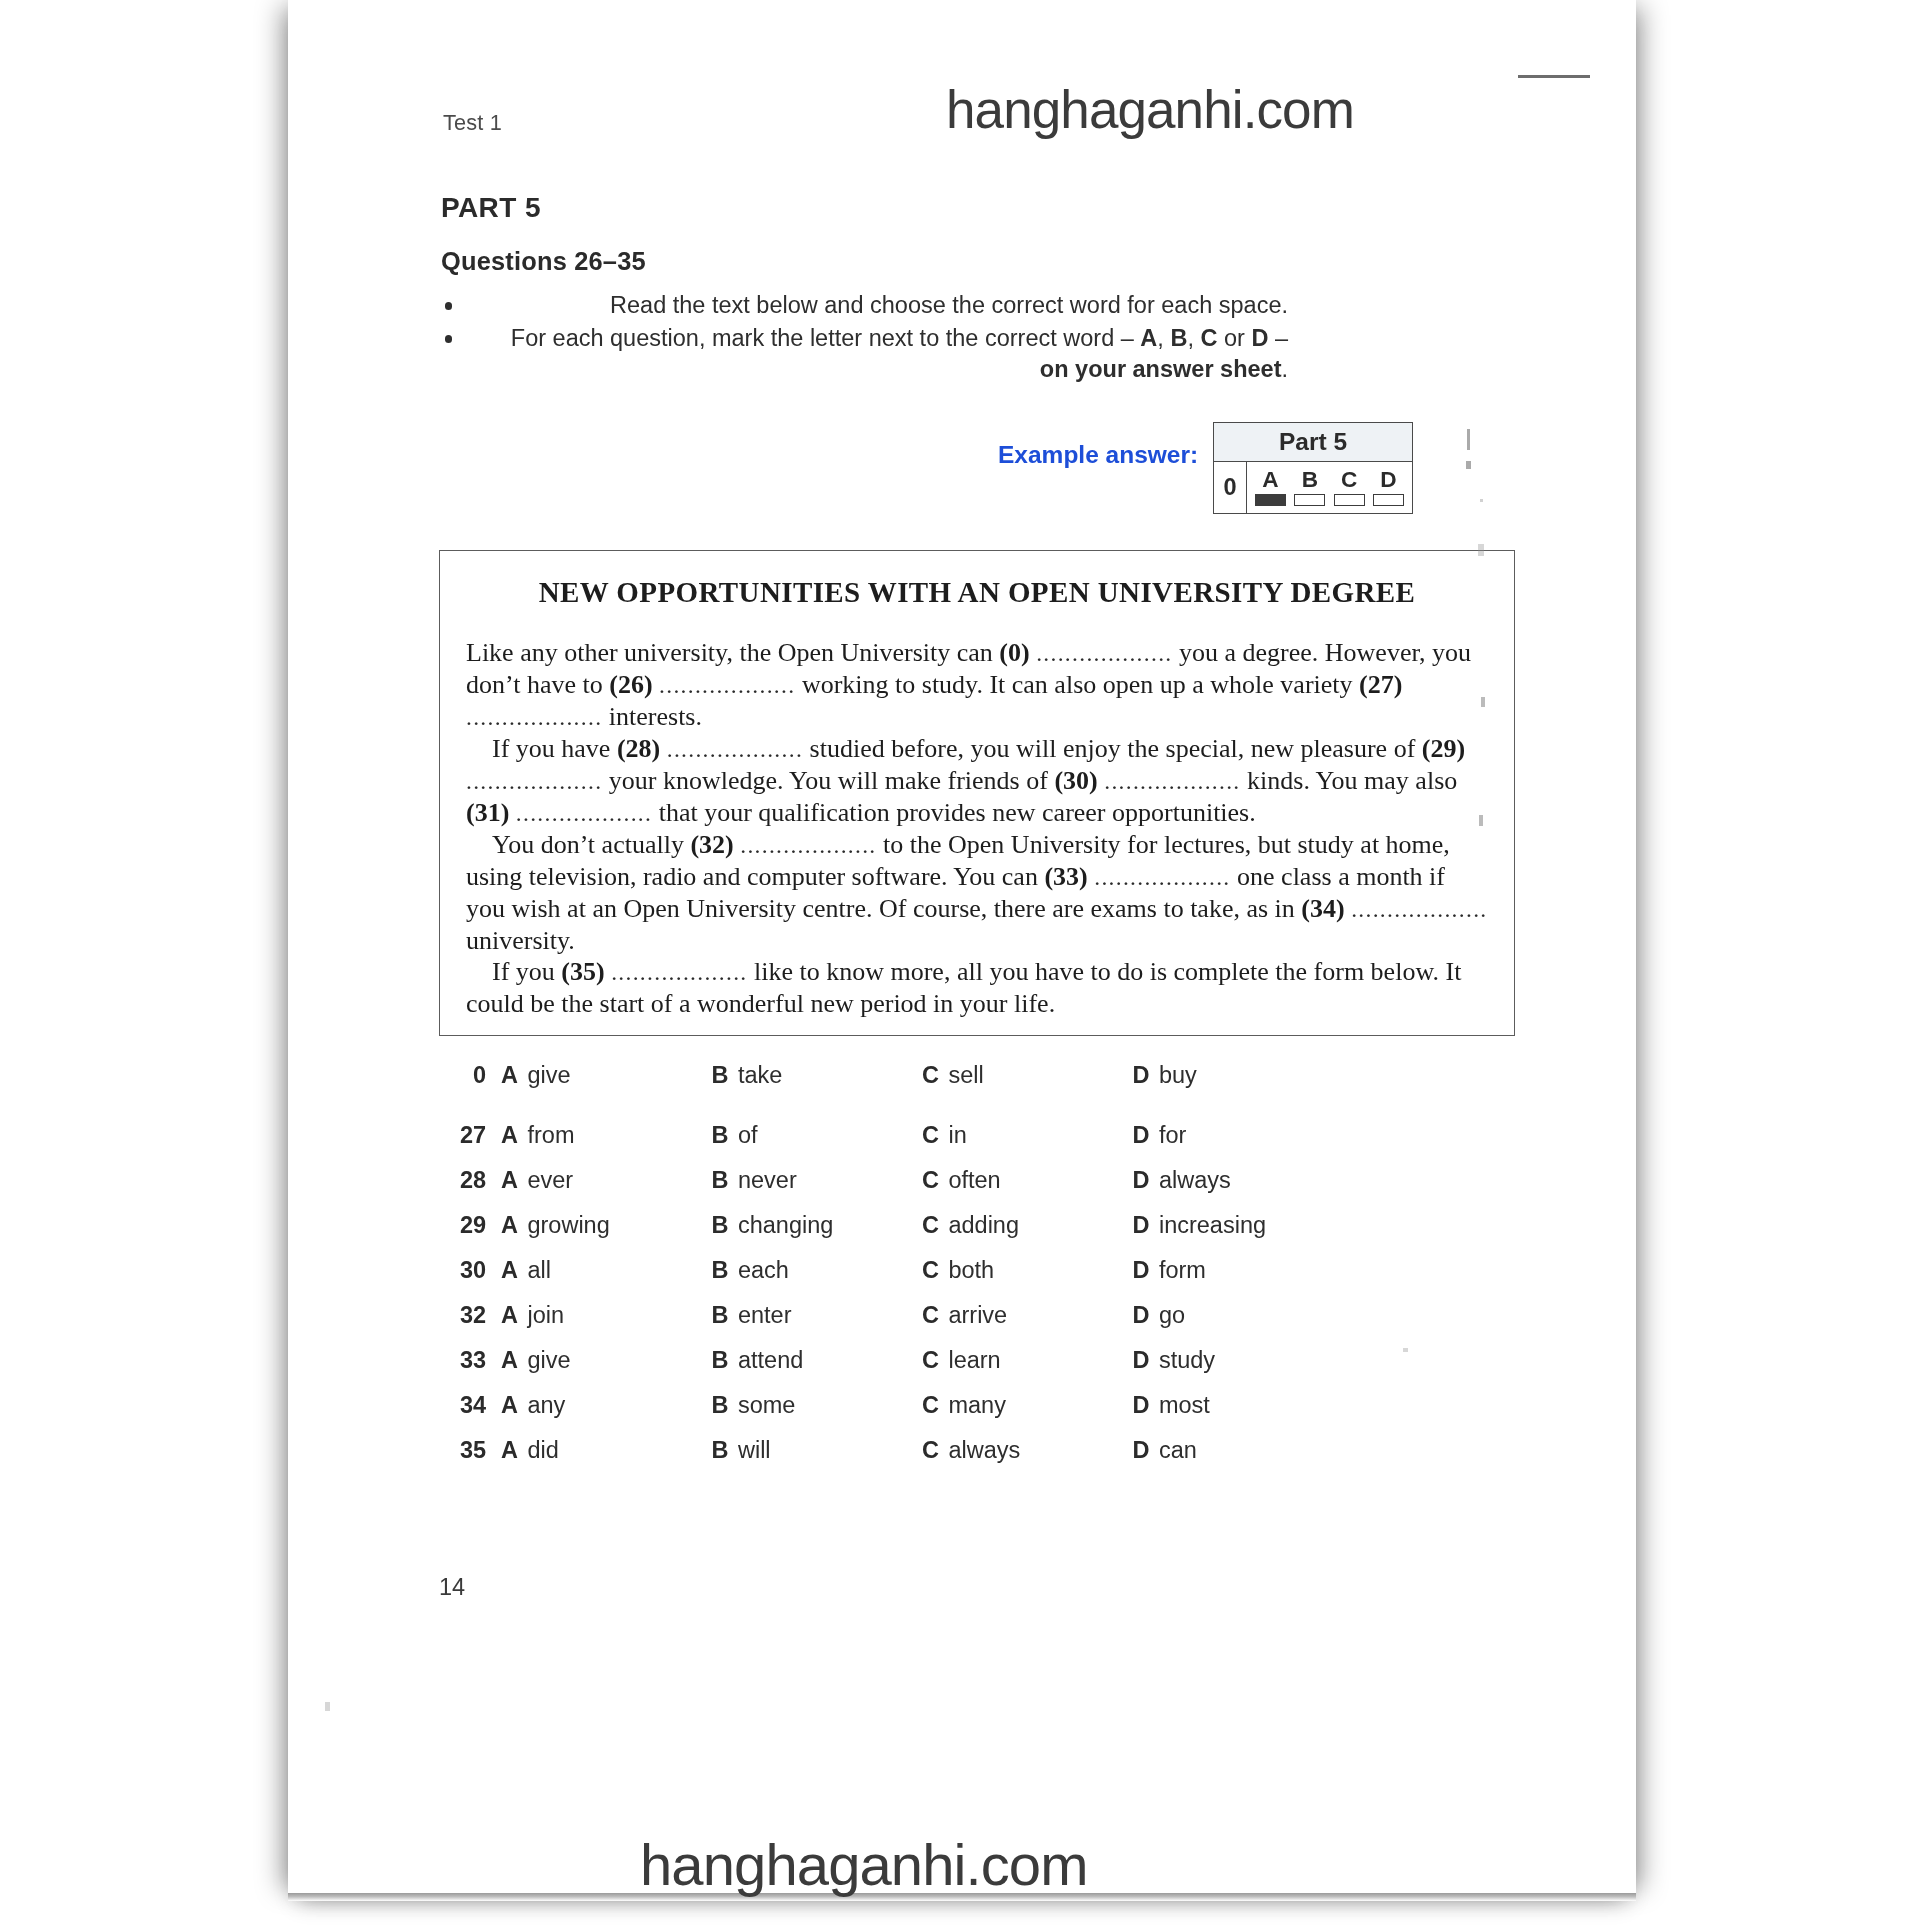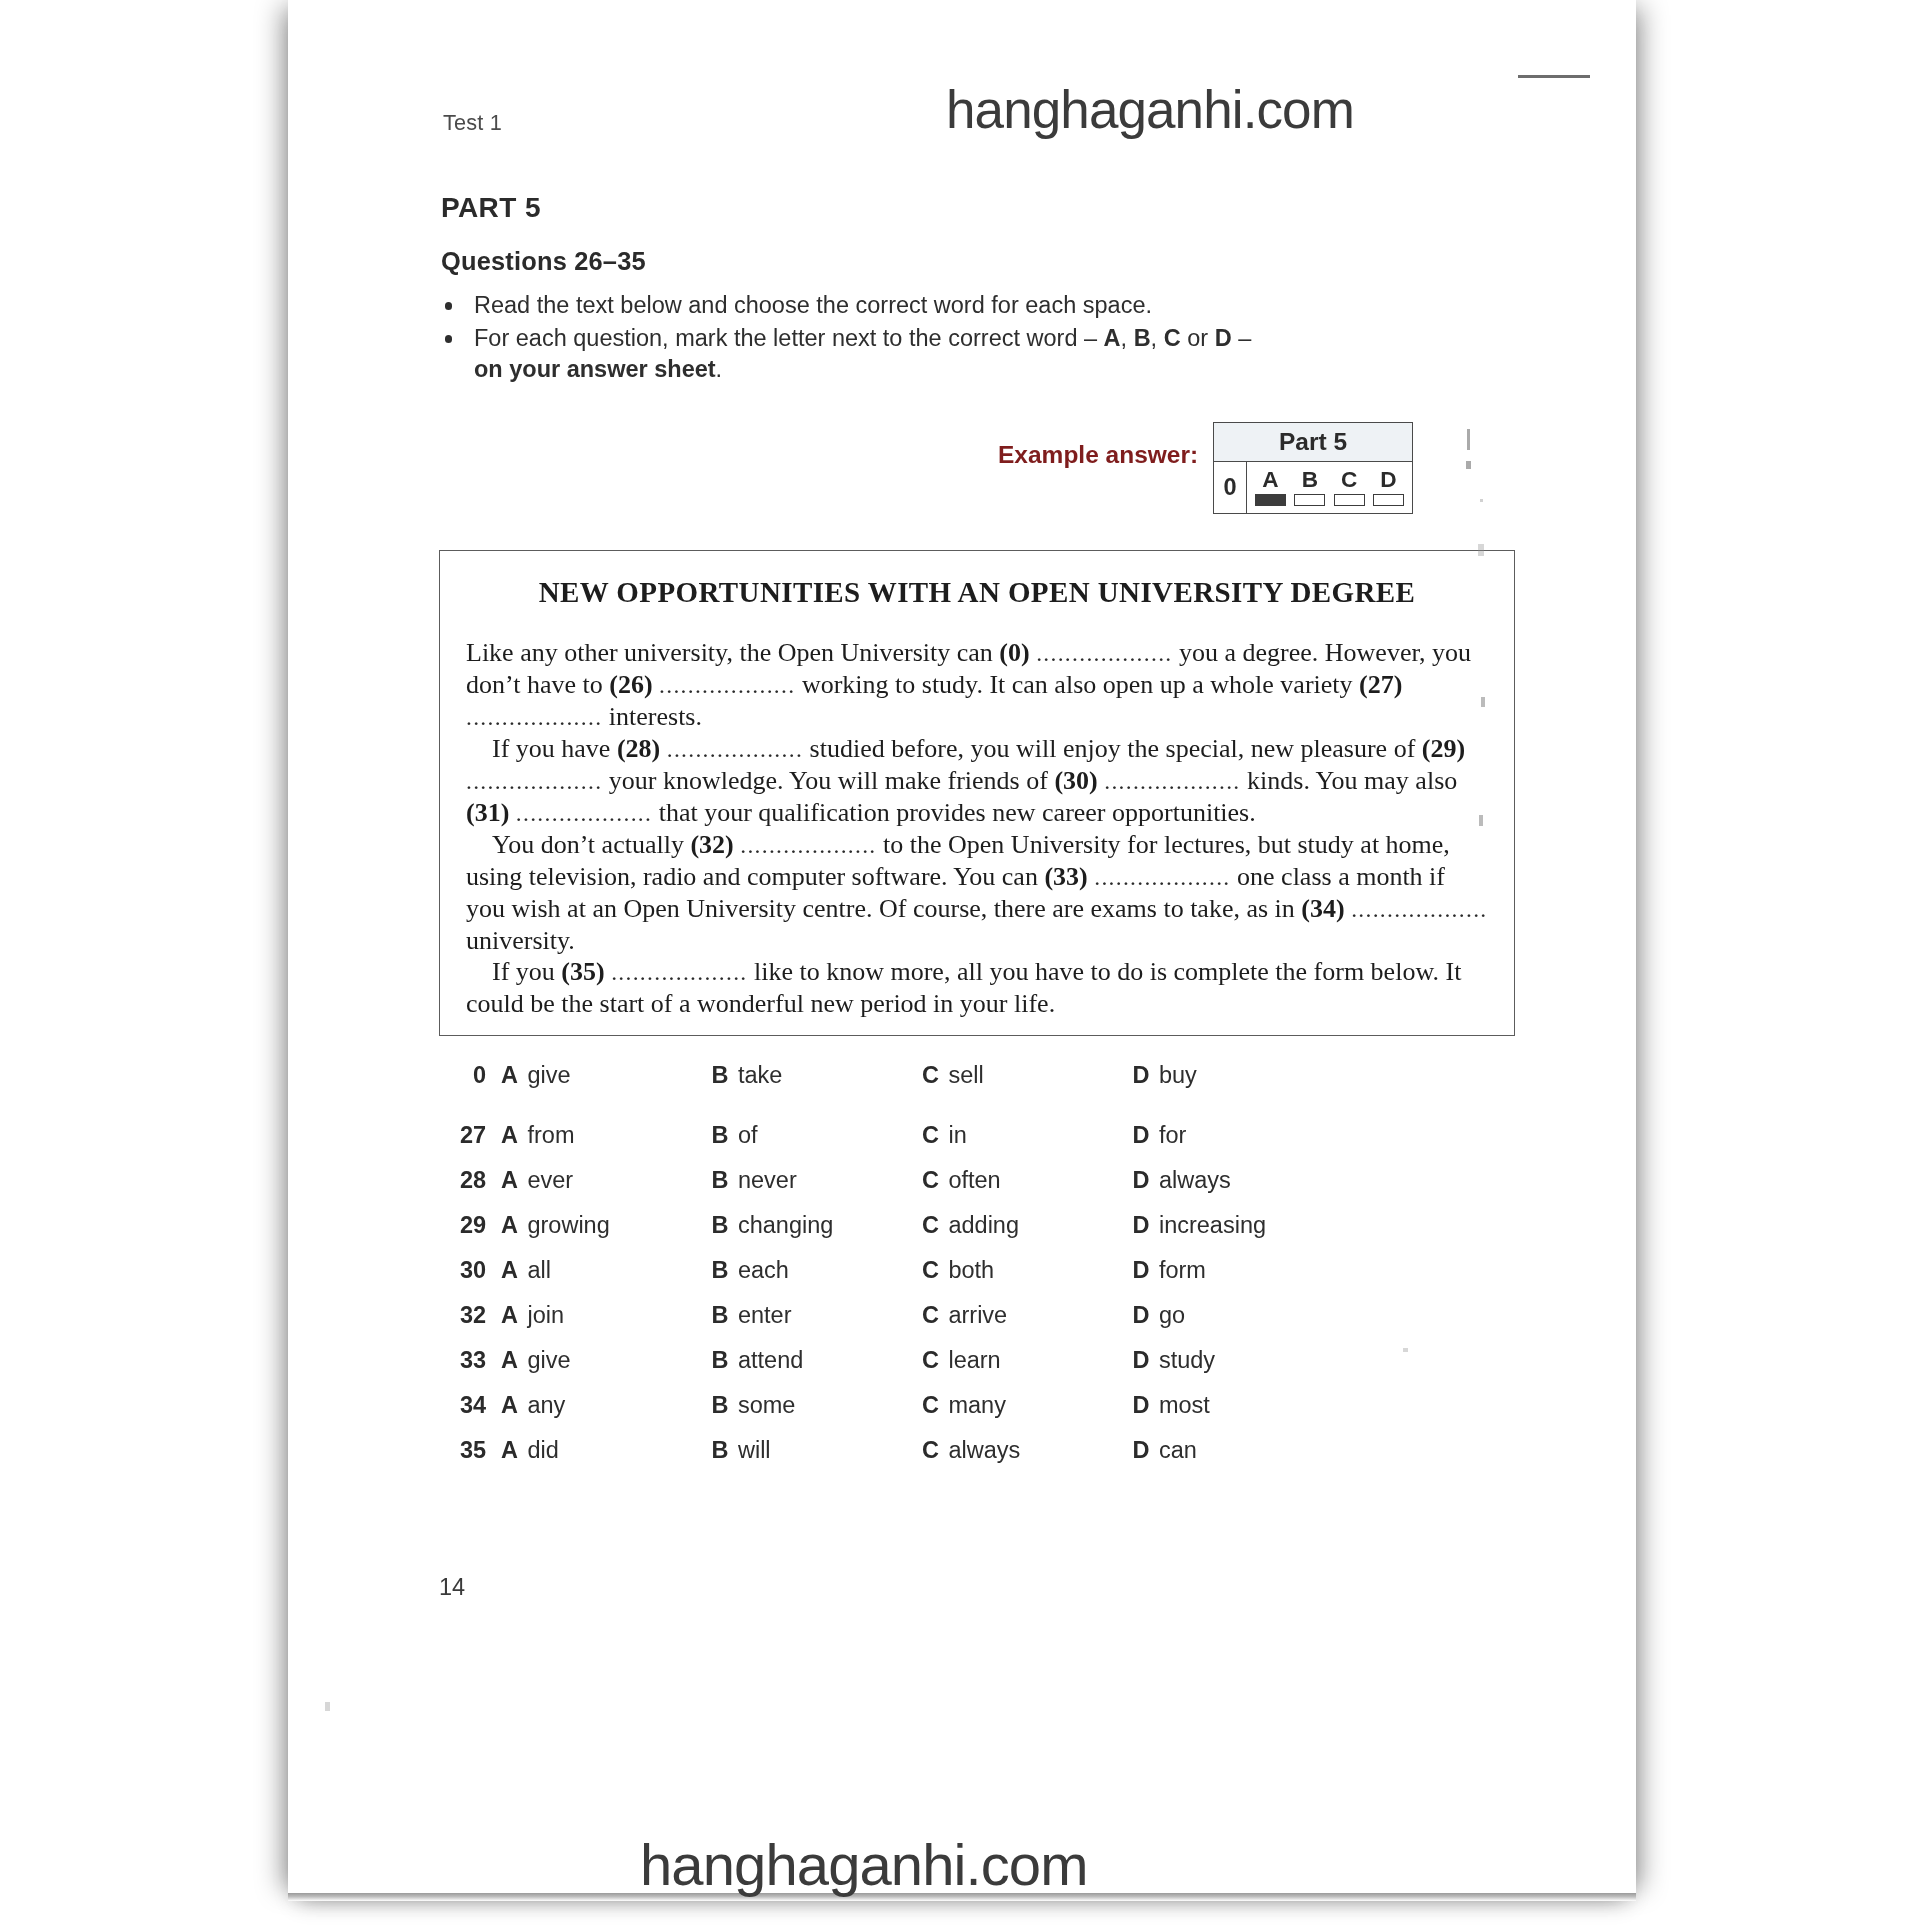--- a/index.html
+++ b/index.html
@@ -77,20 +77,21 @@
     top: 290px;
     width: 847px;
   }
   .bullet-row {
     position: relative;
     padding-left: 33px;
     font-size: 23.5px;
     color: #2e2e2e;
     line-height: 31px;
     margin-bottom: 1.9px;
+    text-align: right;
   }
   .bullet-dot {
     position: absolute;
     left: 3.8px;
     top: 12.2px;
     width: 7.5px;
     height: 7.5px;
     border-radius: 50%;
     background: #2e2e2e;
   }
@@ -103,21 +104,21 @@
   }
   .bullet-sub b { font-weight: bold; }
 
   
   .example-label {
     position: absolute;
     left: 998px;
     top: 441px;
     font-size: 24.5px;
     font-weight: bold;
-    color: #7f1d1d;
+    color: #1d4ed8;
   }
 
   .answer-grid {
     position: absolute;
     left: 1213px;
     top: 422px;
     width: 198px;
     border: 1.9px solid #4a4a4a;
     background: #ffffff;
   }

